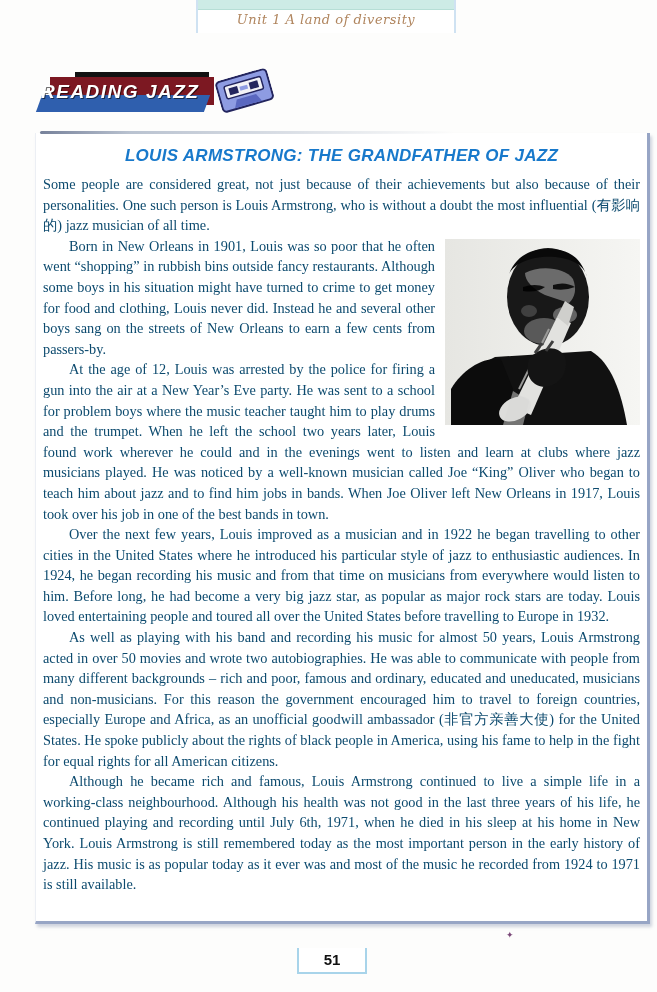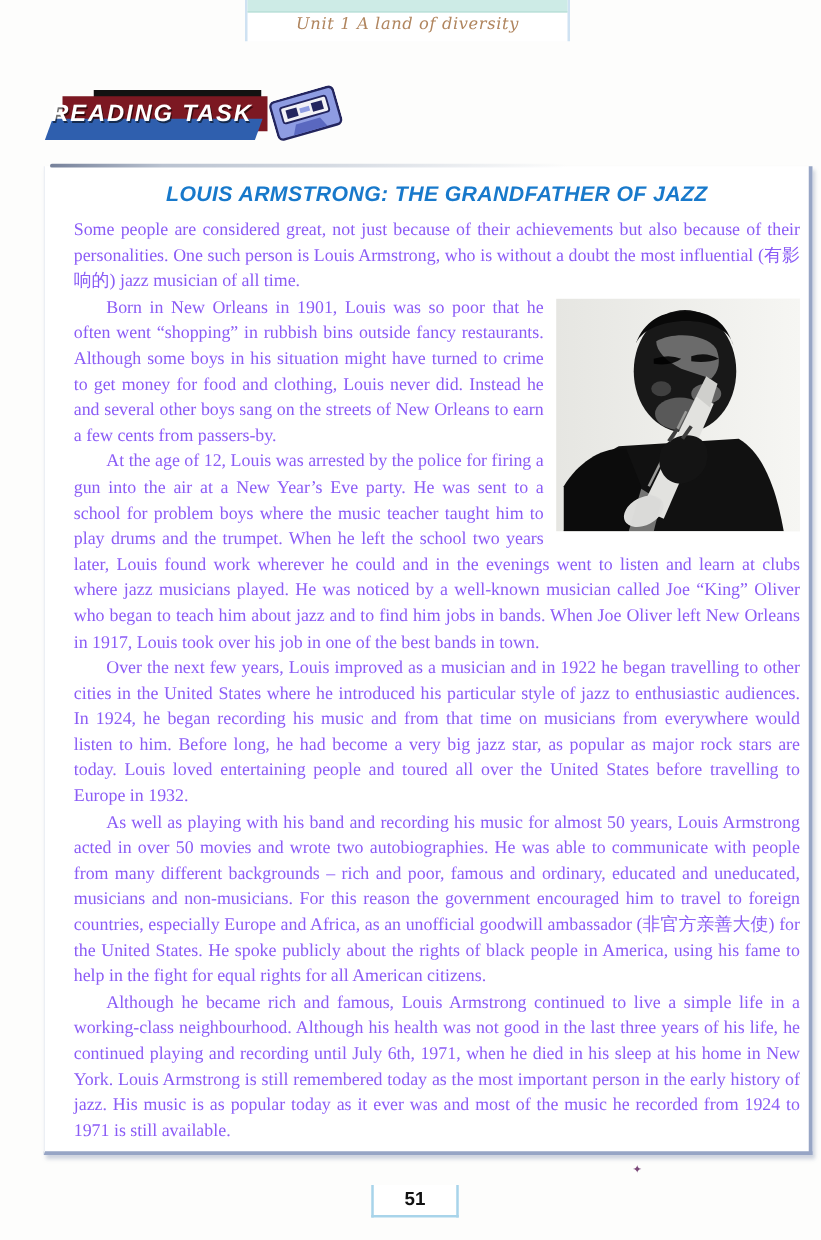--- a/index.html
+++ b/index.html
@@ -33,34 +33,34 @@
     text-shadow:1px 1px 0 rgba(0,0,0,.55);
   }
   .cassette{position:absolute;left:218px;top:74px;width:54px;height:36px;transform:rotate(-16deg);}
   
   .card{
     position:absolute;left:35px;top:133px;width:615px;height:791px;
     background:#ffffff;box-sizing:border-box;
     border-right:3px solid #97a5c5;border-bottom:3px solid #97a5c5;
     border-left:1px solid #eceff4;
     box-shadow:2px 3px 3px rgba(120,135,165,.35);
-    padding:12px 7px 0 23px;
+    padding:12px 7px 0 7px;
   }
   .card-topline{
     position:absolute;top:-2px;left:4px;width:450px;height:3px;border-radius:2px;
     background:linear-gradient(to right,#76819a,#b9c2d0 20%,rgba(205,210,220,0) 92%);
   }
   .article-title{
     text-align:center;margin:1px 0 8px 0;
     font-family:"Liberation Sans", sans-serif;font-style:italic;font-weight:700;
     font-size:17px;color:#1879cb;letter-spacing:.3px;
   }
   .article p{
     margin:0;text-align:justify;text-indent:26px;
-    font-size:14.3px;line-height:20.6px;color:#8b5cf6;
+    font-size:14.3px;line-height:20.6px;color:#0c4a6e;
   }
   .article p.no-indent{text-indent:0;}
   .photo{
     float:right;width:195px;height:186px;margin:3px 0 3px 10px;
     background:#ededea;
   }
   .photo svg{display:block;width:100%;height:100%;}
   
   .page-number-box{
     position:absolute;left:297px;top:948px;width:70px;height:26px;
@@ -79,21 +79,21 @@
 
 <div class="unit-banner">
   <div class="unit-strip"></div>
   <span class="unit-text">Unit 1 A land of diversity</span>
 </div>
 
 <div class="rt-wrap">
   <div class="rt-black"></div>
   <div class="rt-maroon"></div>
   <div class="rt-blue"></div>
-  <span class="rt-label">READING TASK</span>
+  <span class="rt-label">READING JAZZ</span>
 </div>
 
 <div class="cassette">
   <svg viewBox="0 0 54 36" xmlns="http://www.w3.org/2000/svg">
     <rect x="1" y="1" width="52" height="31" rx="4" fill="#8e9ce2" stroke="#23255e" stroke-width="2"></rect>
     <rect x="8" y="7" width="38" height="13" rx="2" fill="#f2f2f6" stroke="#23255e" stroke-width="1.5"></rect>
     <rect x="12" y="10" width="9" height="7" fill="#23255e"></rect>
     <rect x="33" y="10" width="9" height="7" fill="#23255e"></rect>
     <rect x="23" y="11.5" width="8" height="4" fill="#8e9ce2"></rect>
     <path d="M13 31 L17 23 h20 l4 8 Z" fill="#5a68c0"></path>

